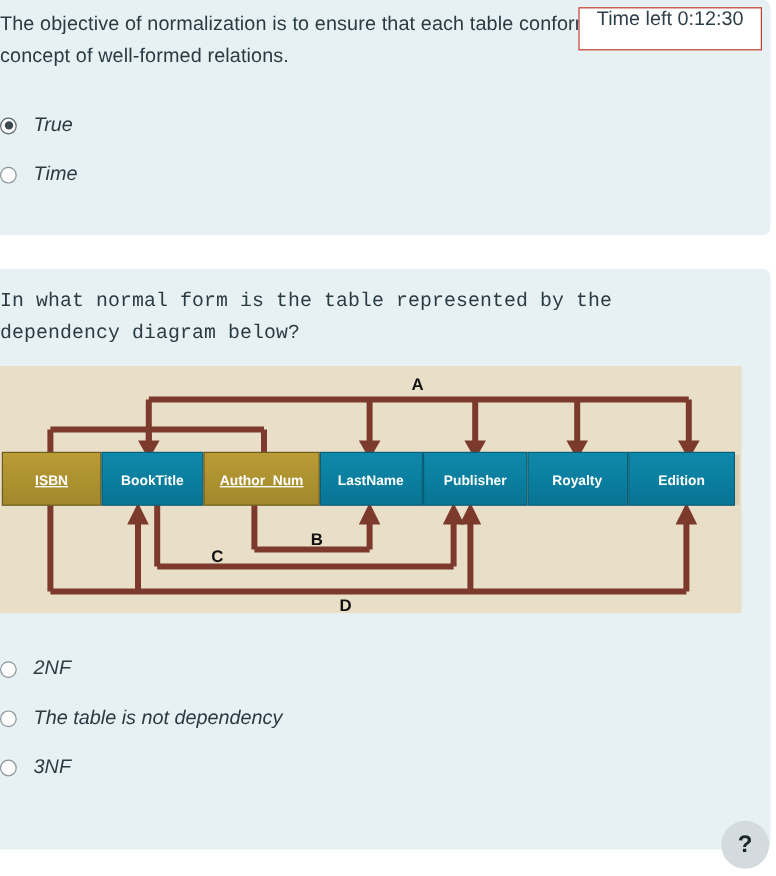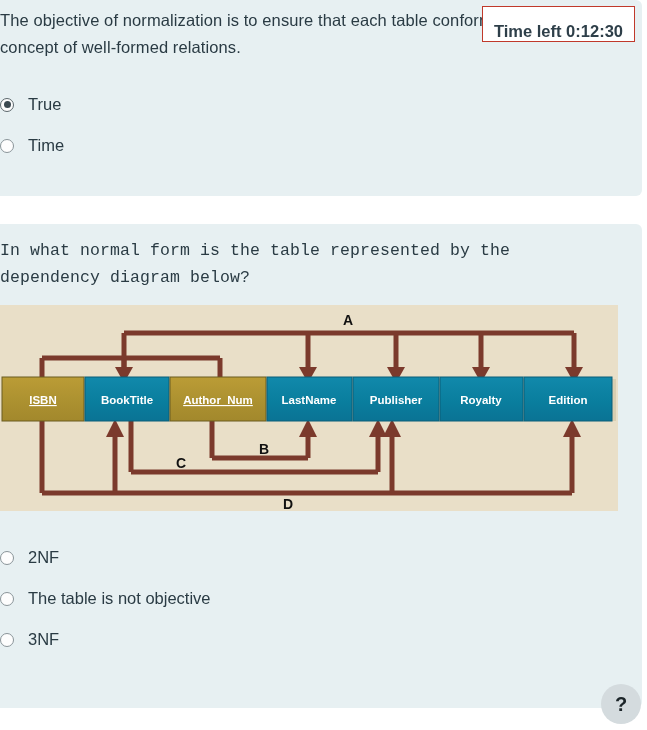--- a/index.html
+++ b/index.html
@@ -32,21 +32,21 @@
     font-size: 16.5px;
     line-height: 1.62;
     color: #2a3b44;
     font-weight: 400;
     letter-spacing: .1px;
   }
   #q1-text { top: 7px;  width: 560px; }
   #q2-text { top: 14px; width: 600px; font-family: Liberation Mono, monospace; }
 
   
-  .opts { position: absolute; left: 22px; }
+  .opts { position: absolute; left: 22px; font-style: italic; }
   #q1-opts { top: 84px; }
   #q2-opts { top: 313px; }
 
   .opt {
     display: flex;
     align-items: center;
     height: 41px;
     cursor: pointer;
   }
   .radio {
@@ -79,24 +79,23 @@
   #timer-box {
     position: absolute;
     top: 6px;
     left: 482px;
     width: 153px;
     height: 36px;
     background: #ffffff;
     border: 1px solid #c0392b;
     box-sizing: border-box;
     display: flex;
-    align-items: flex-end;
+    align-items: flex-start;
     justify-content: center;
     z-index: 40;
-    font-weight: bold;
   }
   #timer-text {
     font-size: 16.5px;
     color: #2e3f49;
     white-space: nowrap;
   }
 
   
   #diagram {
     position: absolute;
@@ -148,21 +147,21 @@
 <div class="qpanel" id="panel-2">
   <div class="qtext" id="q2-text">In what normal form is the table represented by the dependency diagram below?</div>
 
   <div class="opts" id="q2-opts">
     <div class="opt">
       <span class="radio"></span>
       <span class="opt-label">2NF</span>
     </div>
     <div class="opt">
       <span class="radio"></span>
-      <span class="opt-label">The table is not objective</span>
+      <span class="opt-label">The table is not dependency</span>
     </div>
     <div class="opt">
       <span class="radio"></span>
       <span class="opt-label">3NF</span>
     </div>
   </div>
 </div>
 
 <div id="diagram">
   <svg width="618" height="206" viewBox="0 0 618 206" xmlns="http://www.w3.org/2000/svg">

